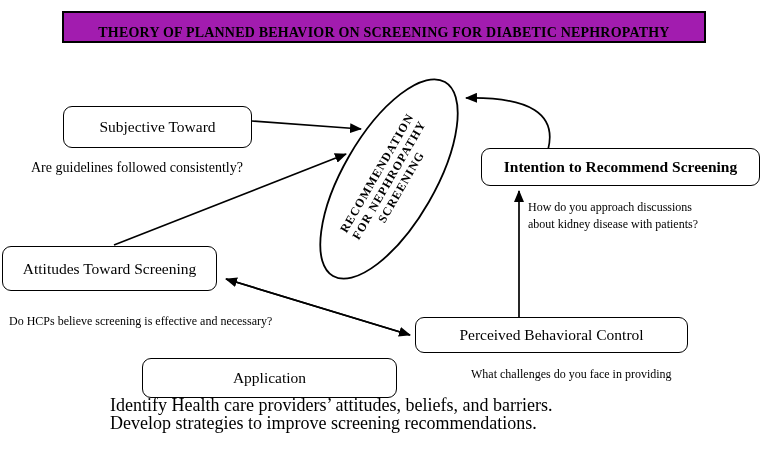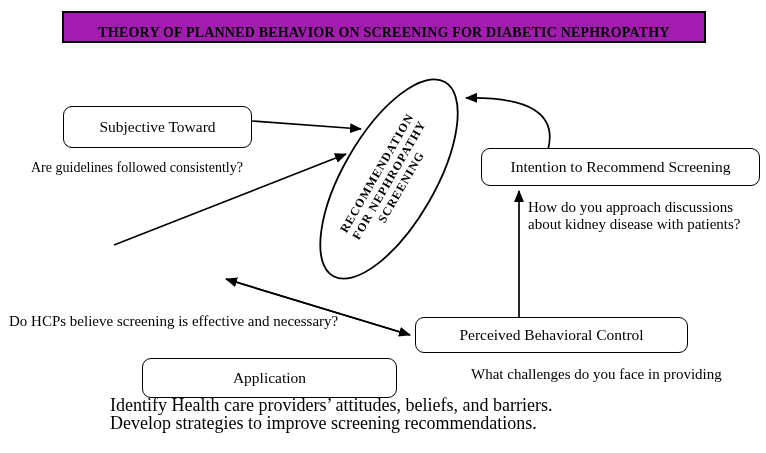--- a/index.html
+++ b/index.html
@@ -46,26 +46,26 @@
     background: #ffffff;
     display: flex;
     align-items: center;
     justify-content: center;
     font-size: 15.5px;
     white-space: nowrap;
     box-sizing: border-box;
   }
   .node-subjective  { left: 63px;  top: 106px; width: 189px; height: 42px; }
   .node-attitudes   { left: 2px;   top: 246px; width: 215px; height: 45px; }
-  .node-intention   { left: 481px; top: 148px; width: 279px; height: 38px; }
+  .node-intention   { left: 481px; top: 148px; width: 279px; height: 38px; font-weight: bold; }
   .node-perceived   { left: 415px; top: 317px; width: 273px; height: 36px; }
   .node-application { left: 142px; top: 358px; width: 255px; height: 40px; }
   .question {
     position: absolute;
-    font-size: 15px;
+    font-size: 12px;
     line-height: 18px;
     white-space: nowrap;
   }
   .q-subjective  { left: 31px;  top: 159px; font-size: 14px; }
   .q-attitudes   { left: 9px;   top: 312px; }
   .q-intention   { left: 528px; top: 199px; line-height: 17px; }
   .q-perceived   { left: 471px; top: 365px; text-align: right; }
   .q-application { left: 110px; top: 396px; font-size: 18px; }
   .ellipse-label {
     position: absolute;
@@ -107,20 +107,23 @@
   </svg>
 
   <div class="title-box">
     <span>THEORY OF PLANNED BEHAVIOR ON SCREENING FOR DIABETIC NEPHROPATHY</span>
   </div>
 
   <div class="node node-subjective">
     <span>Subjective Toward</span>
   </div>
 
+  <div class="node node-attitudes">
+    <span>Attitudes Toward Screening</span>
+  </div>
 
   <div class="node node-intention">
     <span>Intention to Recommend Screening</span>
   </div>
 
   <div class="node node-perceived">
     <span>Perceived Behavioral Control</span>
   </div>
 
   <div class="node node-application">

